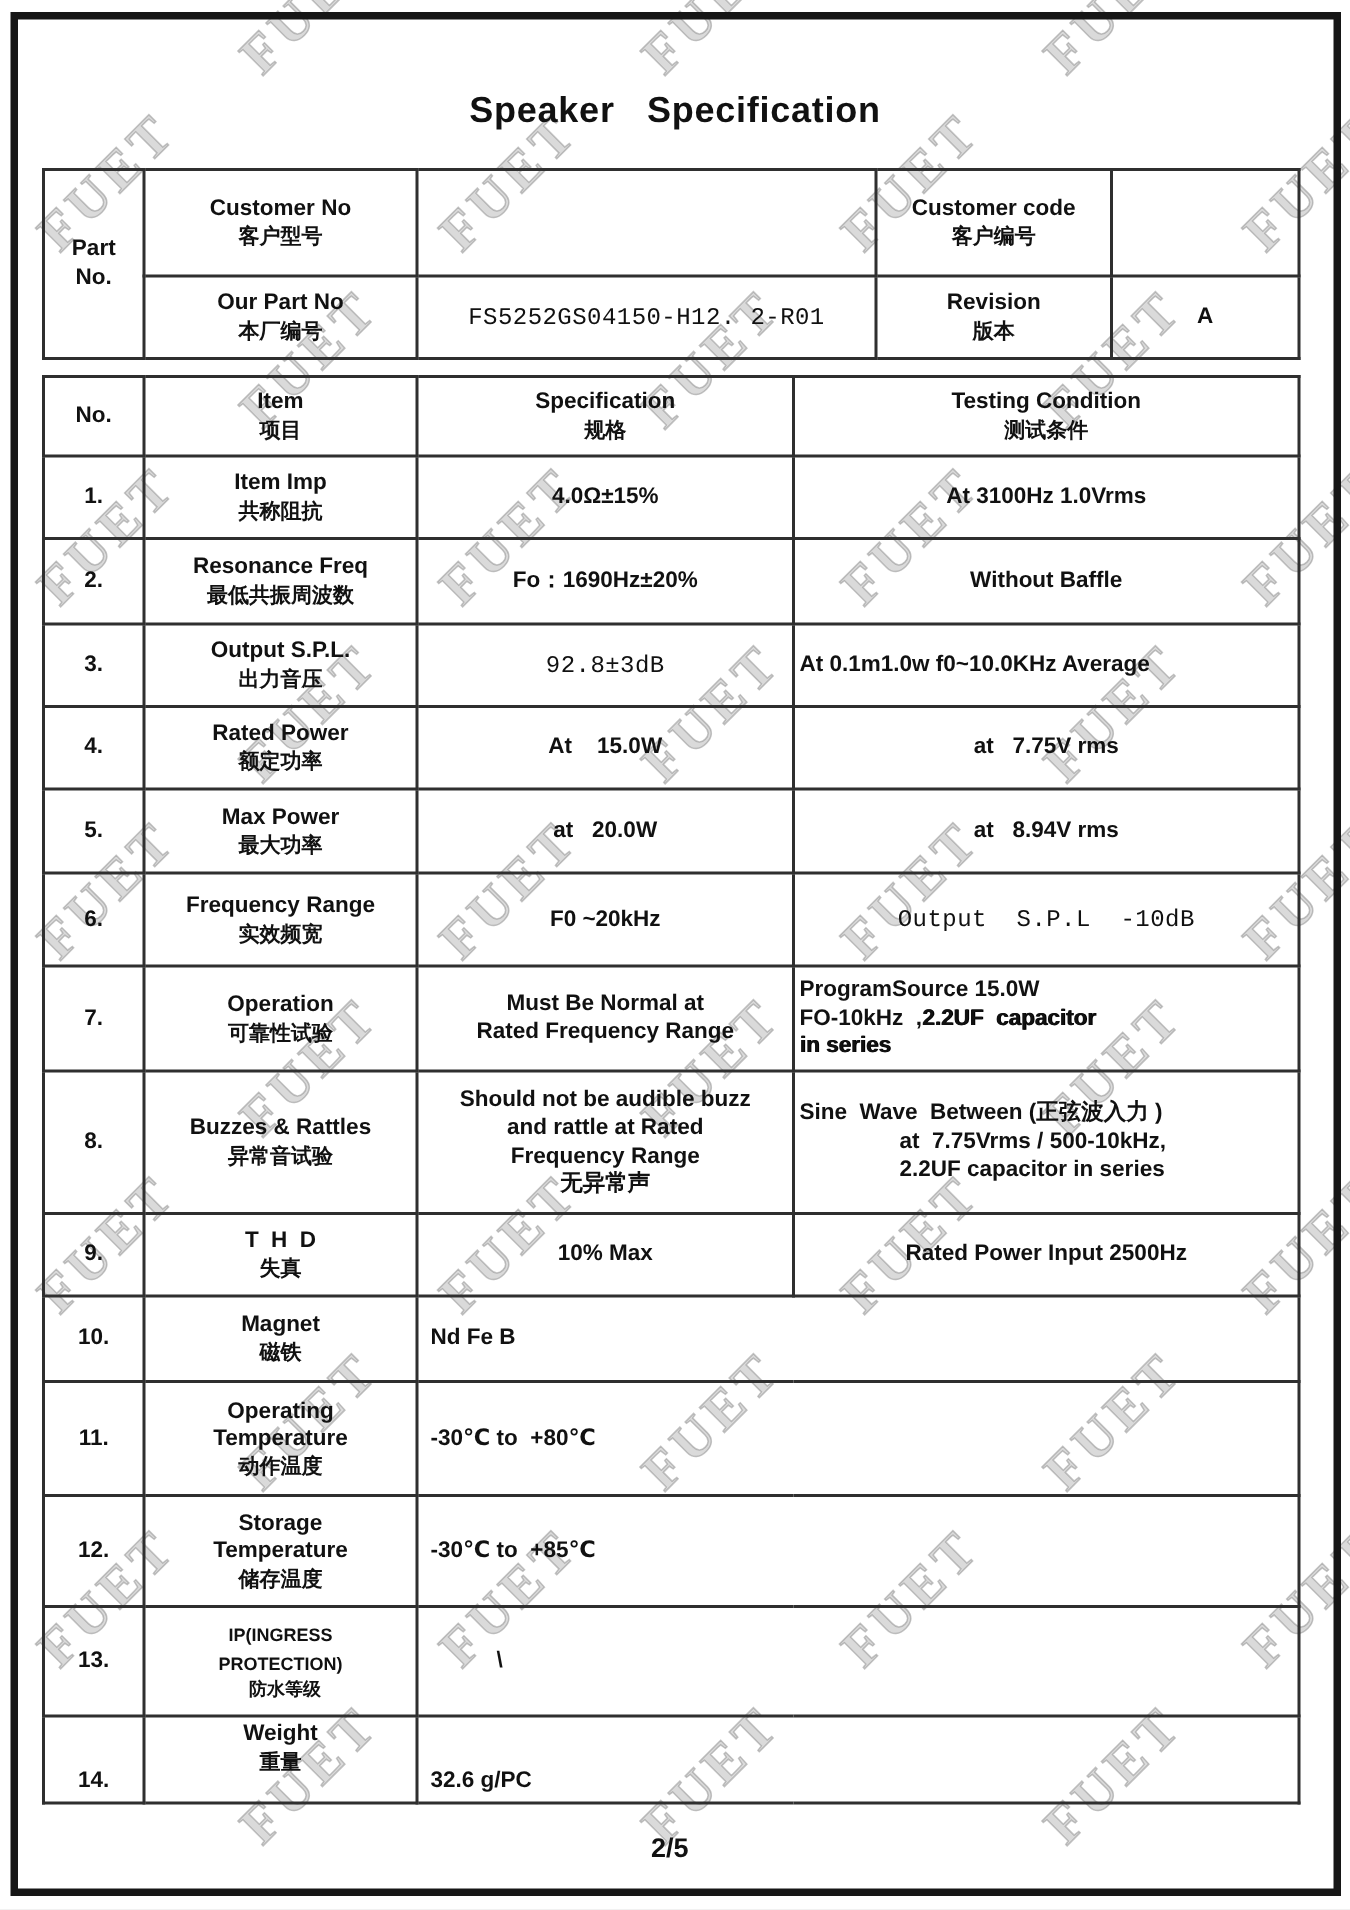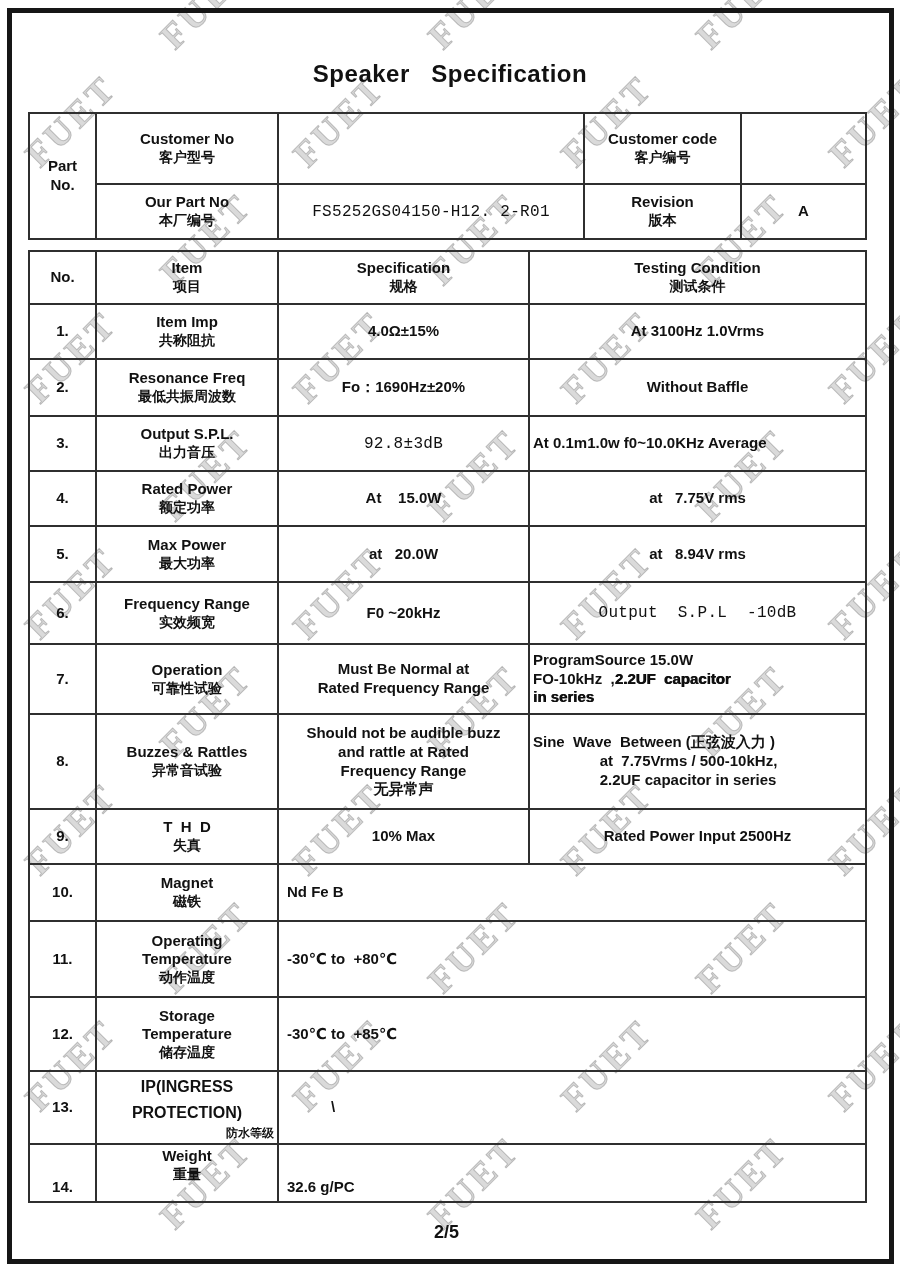--- a/index.html
+++ b/index.html
@@ -37,22 +37,22 @@
   .spec-table{position:absolute;left:28px;top:250px;width:837px;}
   .en{font-size:15px;}
   .zh{font-size:14px;}
   .pre{white-space:pre-wrap;}
   .serif{font-family:Liberation Mono, monospace;font-weight:400;
     font-size:16px;letter-spacing:0.3px;}
   .left{text-align:left;padding-left:8px;}
   .flush{text-align:left;padding-left:3px;margin-left:47px;}
   .v-top{vertical-align:top;padding-top:2px;}
   .v-bottom{vertical-align:bottom;padding-bottom:4px;}
-  .small-en{font-size:16px;line-height:1.6;white-space:pre-wrap;text-align:center;}
-  .small-zh{font-size:12px;text-align:right;padding-left:6px;}
+  .small-en{font-size:12px;line-height:1.6;white-space:pre-wrap;text-align:center;}
+  .small-zh{font-size:12px;text-align:center;padding-left:6px;}
   .xb{text-shadow:0.6px 0 0 #000;}
   .ip-val{padding-left:52px;}
   .footer{
     position:absolute;left:28px;top:1222px;width:837px;text-align:center;
     font-size:18px;font-weight:700;
   }
 </style>
 </head>
 <body>
 

